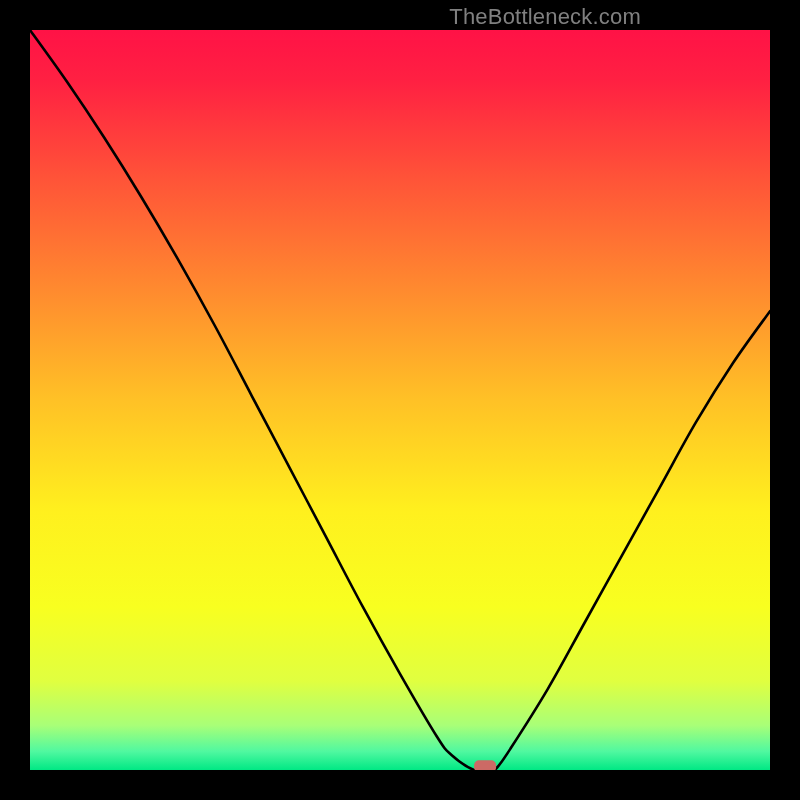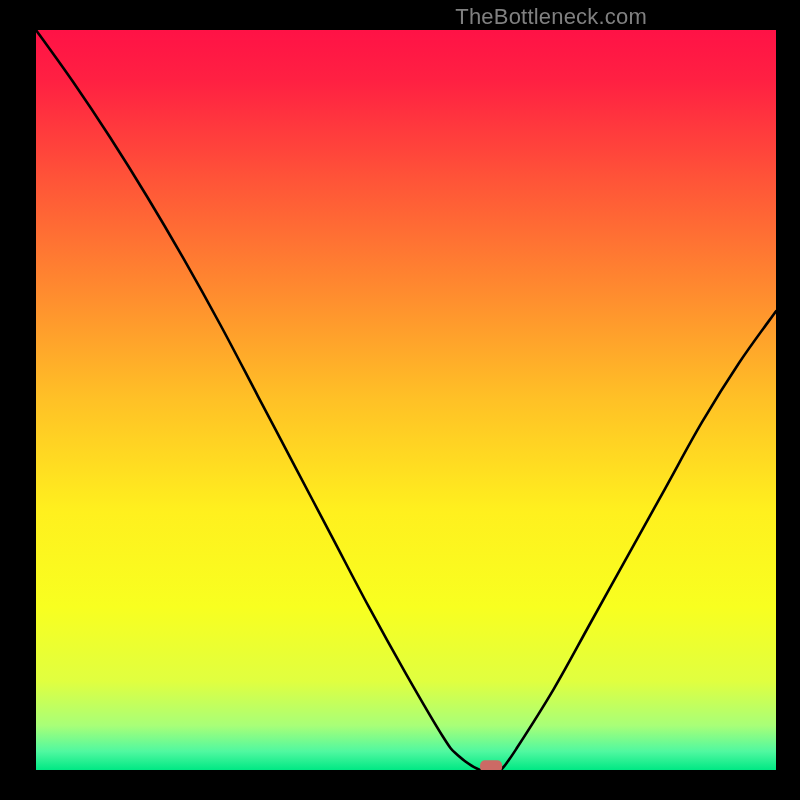--- a/index.html
+++ b/index.html
@@ -9,21 +9,20 @@
     height: 800px;
     background: #000;
     font-family: Arial, Helvetica, sans-serif;
     overflow: hidden;
   }
   .outer {
     position: relative;
     width: 671px;
     height: 800px;
     background: #000;
-    margin-left: 6px;
   }
   .plot {
     position: absolute;
     left: 30px;
     top: 30px;
     width: 740px;
     height: 740px;
   }
   .watermark {
     position: absolute;

